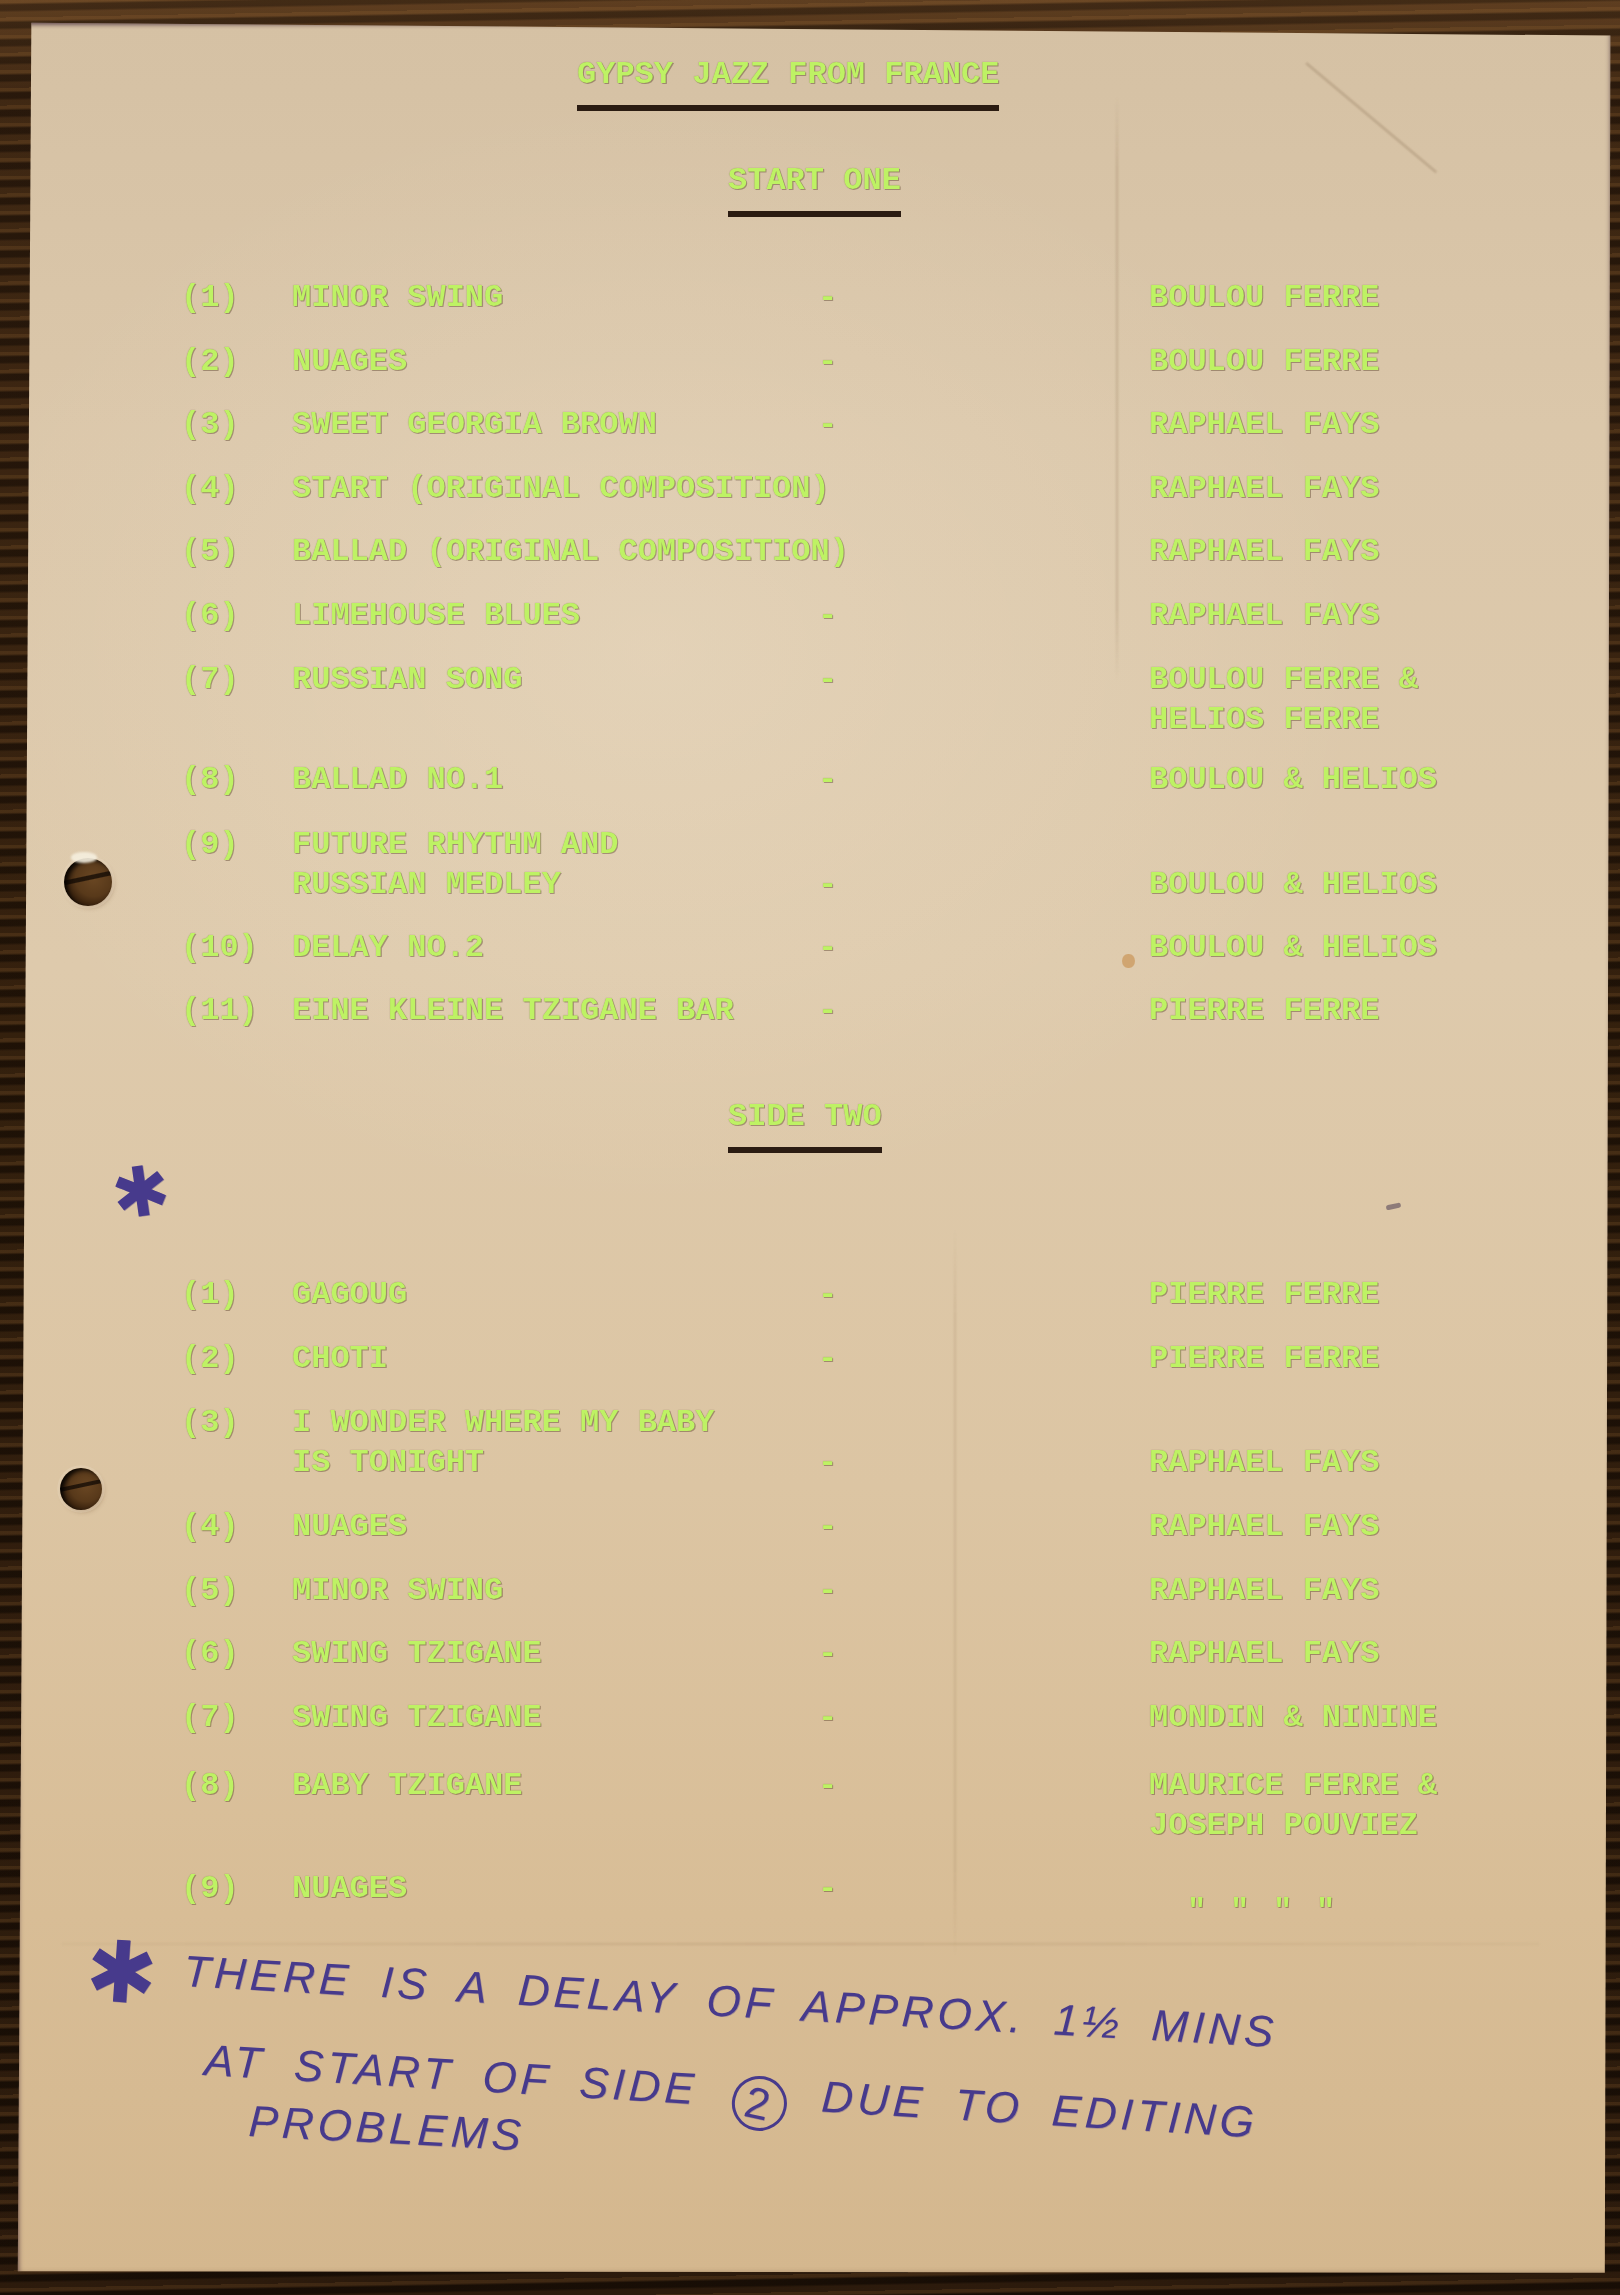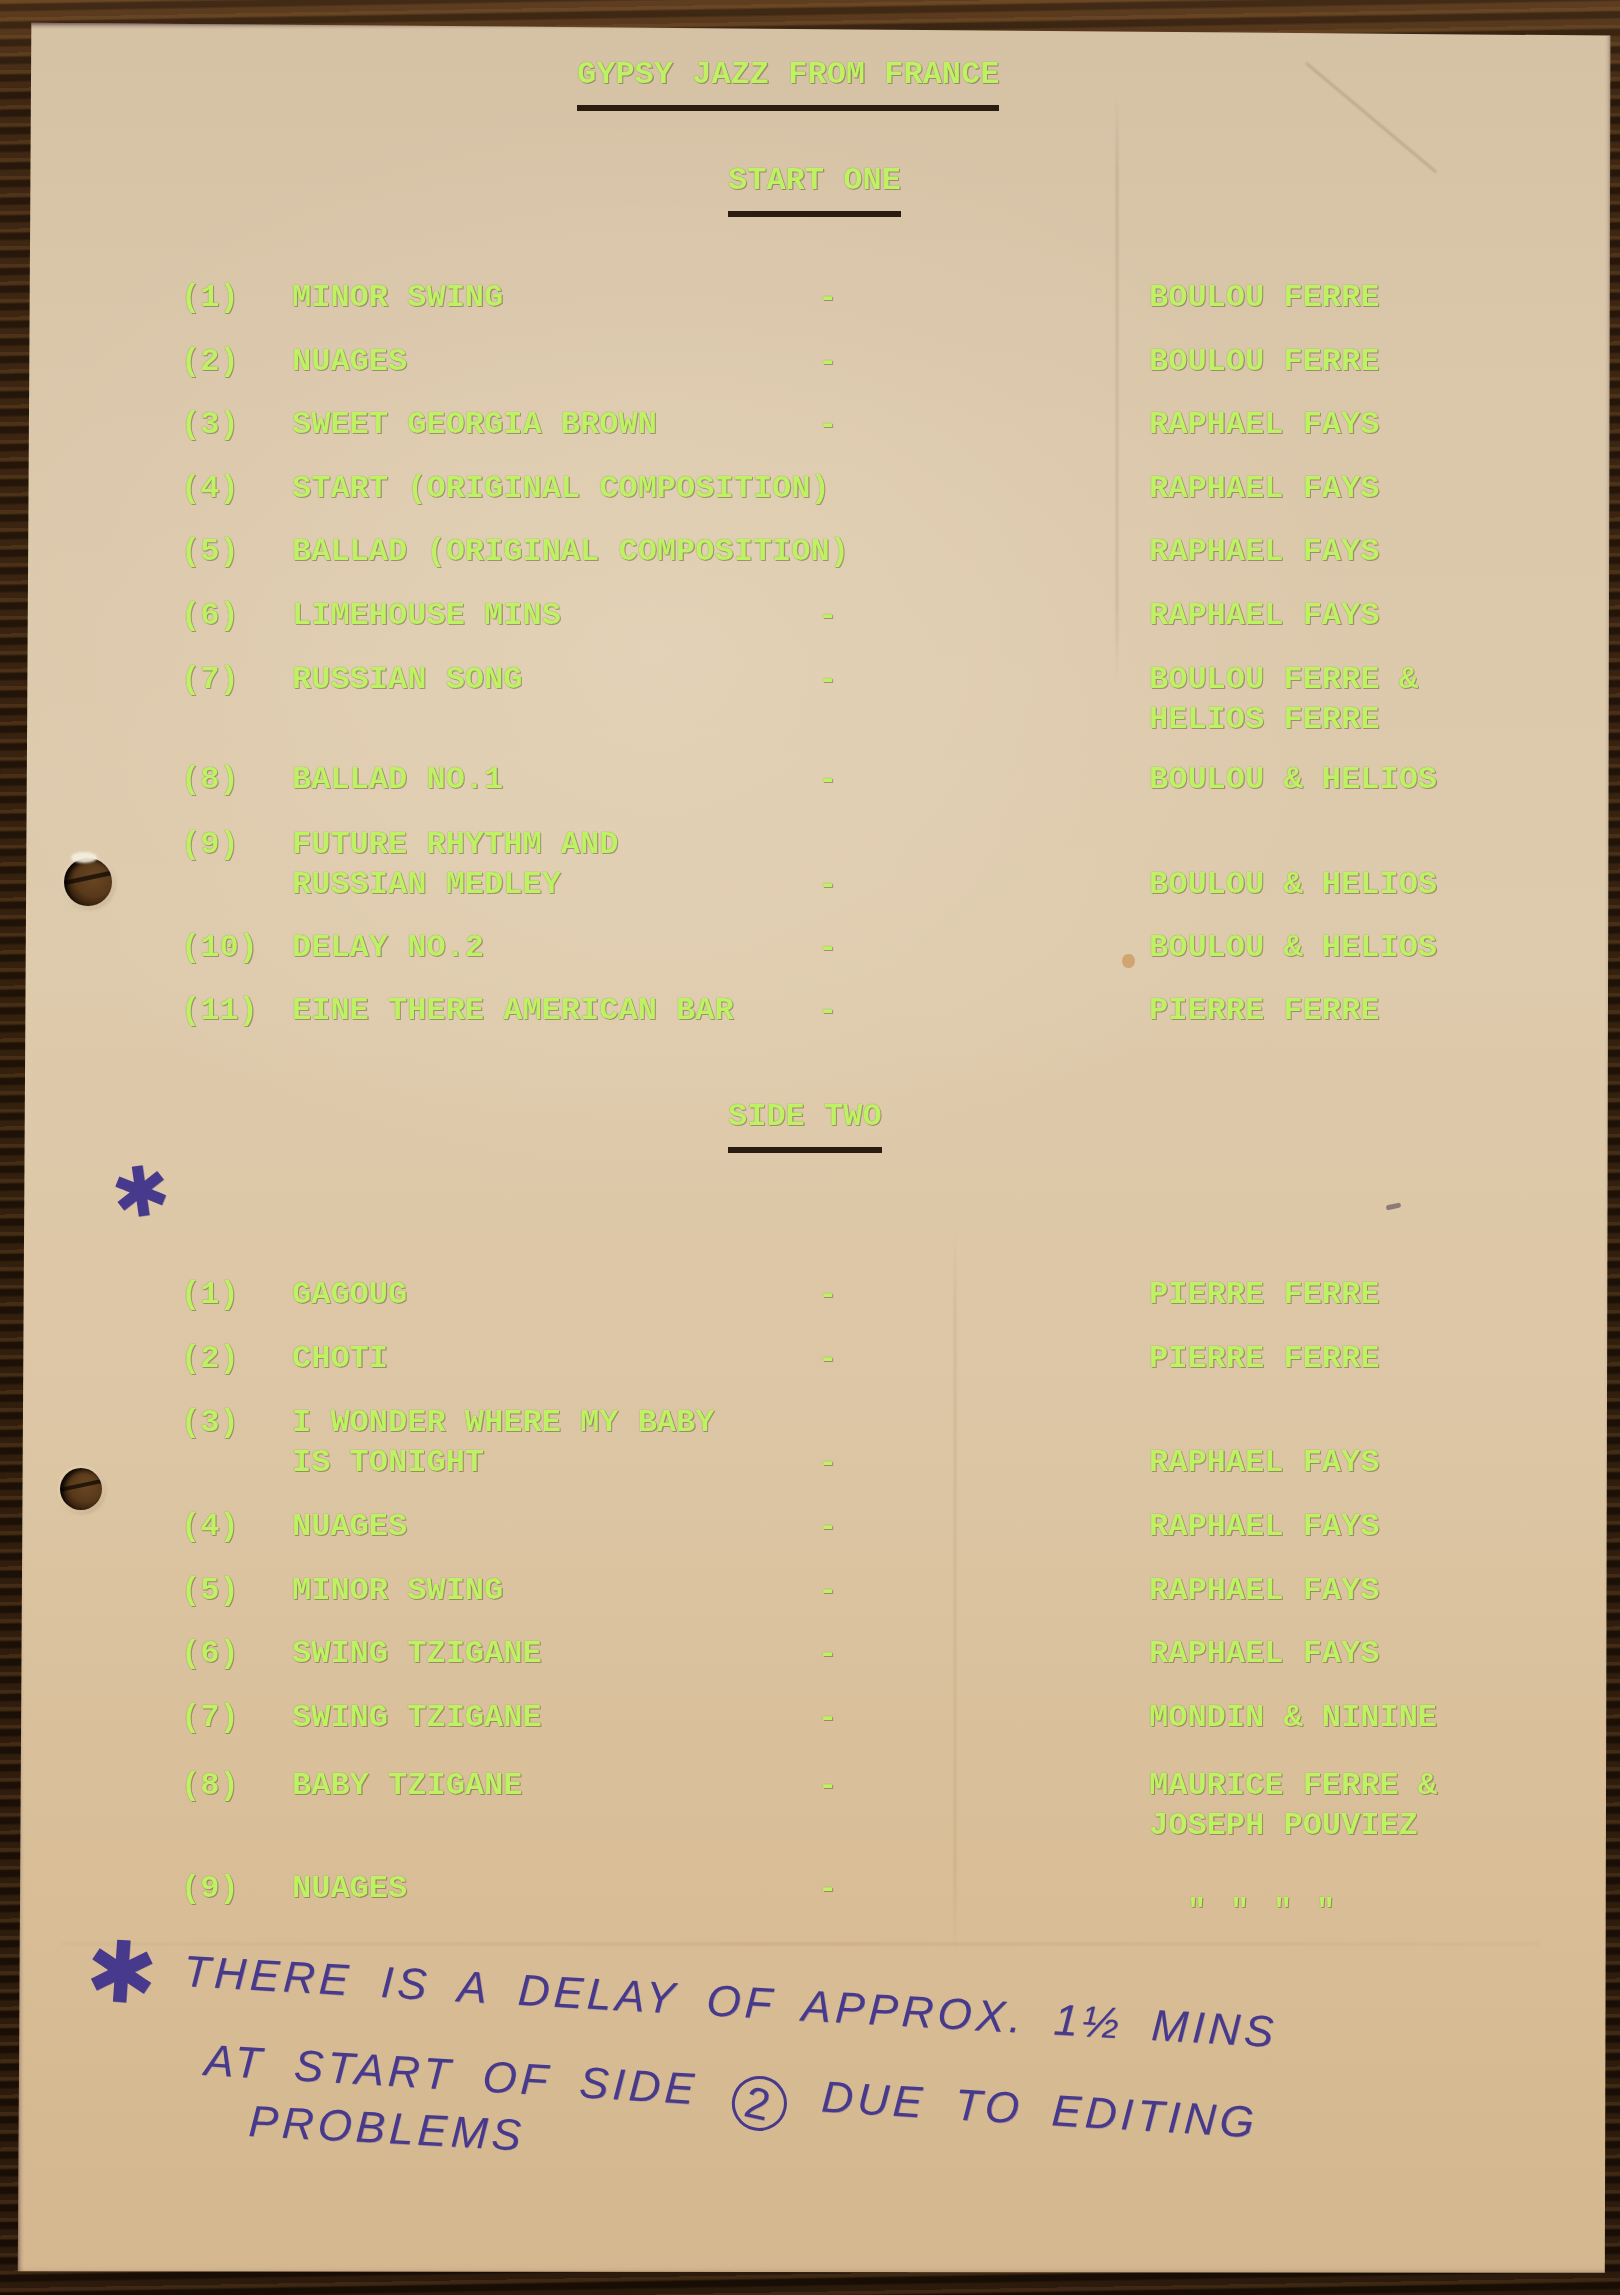--- a/index.html
+++ b/index.html
@@ -81,28 +81,28 @@
 
 <div class="tw" style="left:577px;top:55px;"><span class="heading">GYPSY JAZZ FROM FRANCE</span></div>
 <div class="tw" style="left:728px;top:161px;"><span class="heading">START ONE</span></div>
 <div class="tw" style="left:728px;top:1097px;"><span class="heading">SIDE TWO</span></div>
 
 <div class="row tw" style="top:278px"><span class="num">(1)</span><span class="ttl">MINOR SWING</span><span class="dsh">-</span><span class="art">BOULOU FERRE</span></div>
 <div class="row tw" style="top:342px"><span class="num">(2)</span><span class="ttl">NUAGES</span><span class="dsh">-</span><span class="art">BOULOU FERRE</span></div>
 <div class="row tw" style="top:405px"><span class="num">(3)</span><span class="ttl">SWEET GEORGIA BROWN</span><span class="dsh">-</span><span class="art">RAPHAEL FAYS</span></div>
 <div class="row tw" style="top:469px"><span class="num">(4)</span><span class="ttl">START (ORIGINAL COMPOSITION)</span><span class="dsh"></span><span class="art">RAPHAEL FAYS</span></div>
 <div class="row tw" style="top:532px"><span class="num">(5)</span><span class="ttl">BALLAD (ORIGINAL COMPOSITION)</span><span class="dsh"></span><span class="art">RAPHAEL FAYS</span></div>
-<div class="row tw" style="top:596px"><span class="num">(6)</span><span class="ttl">LIMEHOUSE MINS</span><span class="dsh">-</span><span class="art">RAPHAEL FAYS</span></div>
+<div class="row tw" style="top:596px"><span class="num">(6)</span><span class="ttl">LIMEHOUSE BLUES</span><span class="dsh">-</span><span class="art">RAPHAEL FAYS</span></div>
 <div class="row tw" style="top:660px"><span class="num">(7)</span><span class="ttl">RUSSIAN SONG</span><span class="dsh">-</span><span class="art">BOULOU FERRE &amp;
 HELIOS FERRE</span></div>
 <div class="row tw" style="top:760px"><span class="num">(8)</span><span class="ttl">BALLAD NO.1</span><span class="dsh">-</span><span class="art">BOULOU &amp; HELIOS</span></div>
 <div class="row tw dash2 art2" style="top:825px"><span class="num">(9)</span><span class="ttl">FUTURE RHYTHM AND
 RUSSIAN MEDLEY</span><span class="dsh">-</span><span class="art">BOULOU &amp; HELIOS</span></div>
 <div class="row tw" style="top:928px"><span class="num">(10)</span><span class="ttl">DELAY NO.2</span><span class="dsh">-</span><span class="art">BOULOU &amp; HELIOS</span></div>
-<div class="row tw" style="top:991px"><span class="num">(11)</span><span class="ttl">EINE THERE AMERICAN BAR</span><span class="dsh">-</span><span class="art">PIERRE FERRE</span></div>
+<div class="row tw" style="top:991px"><span class="num">(11)</span><span class="ttl">EINE KLEINE TZIGANE BAR</span><span class="dsh">-</span><span class="art">PIERRE FERRE</span></div>
 
 <div class="pen star" style="left:112px;top:1158px;font-size:69px;transform:rotate(-8deg);">✱</div>
 <div class="dot" style="left:1386px;top:1204px;width:14.8px;height:5.1px;border-radius:2.3px;opacity:.55;transform:rotate(-12deg);"></div>
 
 <div class="row tw" style="top:1275px"><span class="num">(1)</span><span class="ttl">GAGOUG</span><span class="dsh">-</span><span class="art">PIERRE FERRE</span></div>
 <div class="row tw" style="top:1339px"><span class="num">(2)</span><span class="ttl">CHOTI</span><span class="dsh">-</span><span class="art">PIERRE FERRE</span></div>
 <div class="row tw dash2 art2" style="top:1403px"><span class="num">(3)</span><span class="ttl">I WONDER WHERE MY BABY
 IS TONIGHT</span><span class="dsh">-</span><span class="art">RAPHAEL FAYS</span></div>
 <div class="row tw" style="top:1507px"><span class="num">(4)</span><span class="ttl">NUAGES</span><span class="dsh">-</span><span class="art">RAPHAEL FAYS</span></div>
 <div class="row tw" style="top:1571px"><span class="num">(5)</span><span class="ttl">MINOR SWING</span><span class="dsh">-</span><span class="art">RAPHAEL FAYS</span></div>

